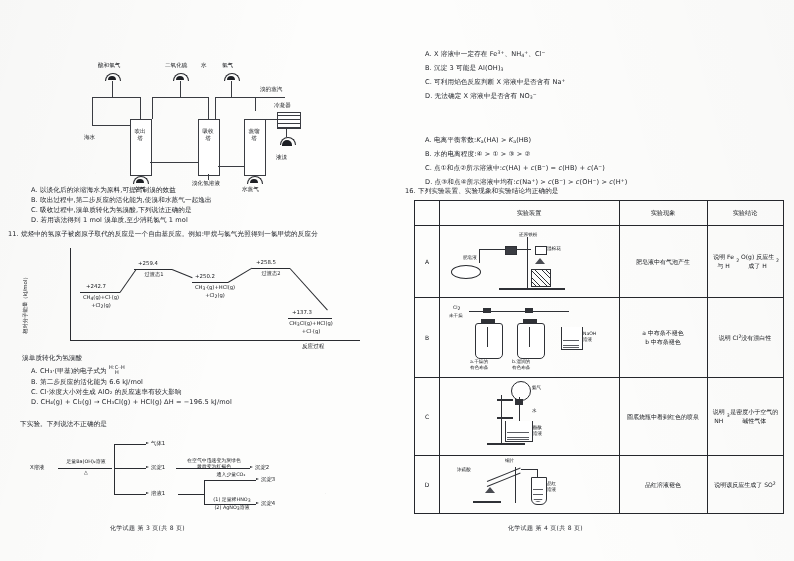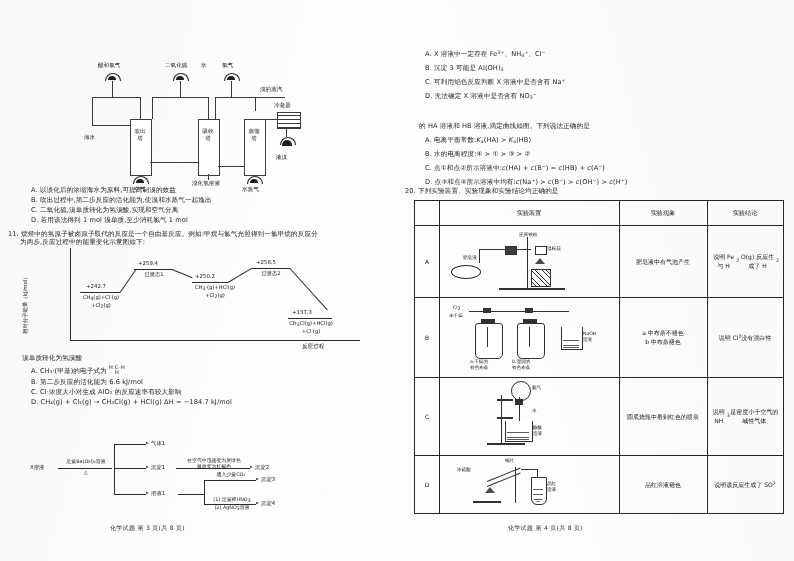--- a/index.html
+++ b/index.html
@@ -197,25 +197,24 @@
       <div class="arcfill" style="left:180px;top:117px;width:8px;height:4px;"></div>
       <div class="lbl" style="left:172px;top:124px;">水蒸气</div>
 
       <div class="ln" style="left:80px;top:100px;width:48px;height:1px;"></div>
       <div class="ln" style="left:148px;top:104px;width:26px;height:1px;"></div>
       <div class="ln" style="left:194px;top:57px;width:22px;height:1px;"></div>
     </div>
 
     <div class="opt txt ind" style="left:22px;top:186px;">A. 以淡化后的浓缩海水为原料,可提高制溴的效益</div>
     <div class="opt txt ind" style="left:22px;top:196px;">B. 吹出过程中,第二步反应的活化能为,使溴和水蒸气一起逸出</div>
-    <div class="opt txt ind" style="left:22px;top:206px;">C. 二氧化硫,溴单质转化为氢溴酸,实现和空气分离</div>
+    <div class="opt txt ind" style="left:22px;top:206px;">C. 吸收过程中,溴单质转化为氢溴酸,下列说法正确的是</div>
     <div class="opt txt ind" style="left:22px;top:216px;">D. 若用该法得到 1 mol 溴单质,至少消耗氯气 1 mol</div>
 
     <div class="q txt" style="left:8px;top:230px;width:385px;">11. 烷烃中的氢原子被卤原子取代的反应是一个自由基反应。例如:甲烷与氯气光照得到一氯甲烷的反应分</div>
-    <div class="q txt" style="left:20px;top:238px;width:385px;">为两步,反应过程中的能量变化示意图如下:</div>
 
     <div class="energy">
       <div class="eaxisY"></div>
       <div class="eaxisX"></div>
       <div class="ylab" style="top:86px;">相对分子能量（kJ/mol）</div>
       <div class="xlab" style="left:262px;top:95px;">反应过程</div>
 
       <div class="plat" style="left:40px;top:44px;width:40px;"></div>
       <div class="eval" style="left:46px;top:35px;">+242.7</div>
       <div class="espec" style="left:28px;top:46px;width:66px;">CH<sub>4</sub>(g)+Cl·(g)<br>+Cl<sub>2</sub>(g)</div>
@@ -241,22 +240,23 @@
       <div class="espec" style="left:236px;top:72px;width:70px;">CH<sub>3</sub>Cl(g)+HCl(g)<br>+Cl·(g)</div>
     </div>
 
     <div class="q txt" style="left:22px;top:354px;">溴单质转化为氢溴酸</div>
     <div class="opt txt ind" style="left:22px;top:365px;">
       <span>A. CH₃·(甲基)的电子式为</span>
       <span style="display:inline-block;font-size:5px;line-height:1.05;text-align:center;vertical-align:-1px;">H:C<span style="font-size:4px;">··</span>H<br>H</span>
     </div>
     <div class="opt txt ind" style="left:22px;top:378px;">B. 第二步反应的活化能为 6.6 kJ/mol</div>
     <div class="opt txt ind" style="left:22px;top:388px;">C. Cl·浓度大小对生成 AlO₂ 的反应速率有较大影响</div>
-    <div class="opt txt ind" style="left:22px;top:398px;">D. CH₄(g) + Cl₂(g) → CH₃Cl(g) + HCl(g)    ΔH = −184.7 kJ/mol</div>
-
+    <div class="opt txt ind" style="left:22px;top:398px;">D. CH₄(g) + Cl₂(g) → CH₃Cl(g) + HCl(g)    ΔH = −196.5 kJ/mol</div>
+
+    <div class="q txt" style="left:20px;top:420px;width:386px;">下实验。下列说法不正确的是</div>
 
     <div class="flow">
       <div class="ftext" style="left:0px;top:32px;">X溶液</div>
       <div class="fl" style="left:28px;top:36px;width:54px;height:1px;"></div>
       <div class="fcond" style="left:28px;top:26px;width:56px;">足量Ba(OH)₂溶液</div>
       <div class="fcond" style="left:28px;top:37px;width:56px;">△</div>
 
       <div class="fl" style="left:84px;top:12px;width:1px;height:50px;"></div>
 
       <div class="fl" style="left:84px;top:12px;width:32px;height:1px;"></div>
@@ -291,28 +291,27 @@
     <div class="footer" style="left:110px;">化学试题  第 3 页(共 8 页)</div>
   </div>
 
   <div class="page page-right">
 
     <div class="opt txt" style="left:28px;top:50px;">A. X 溶液中一定存在 Fe<sup>3+</sup>、NH<sub>4</sub><sup>+</sup>、Cl<sup>−</sup></div>
     <div class="opt txt" style="left:28px;top:64px;">B. 沉淀 3 可能是 Al(OH)<sub>3</sub></div>
     <div class="opt txt" style="left:28px;top:78px;">C. 可利用焰色反应判断 X 溶液中是否含有 Na<sup>+</sup></div>
     <div class="opt txt" style="left:28px;top:92px;">D. 无法确定 X 溶液中是否含有 NO<sub>3</sub><sup>−</sup></div>
 
-    <div class="q txt" style="left:22px;top:122px;width:278px;">的 HA 溶液和 HB 溶液,滴定曲线如图。下列说法正确的是</div>
 
     <div class="opt txt" style="left:28px;top:136px;">A. 电离平衡常数:<i>K</i><sub>a</sub>(HA) &gt; <i>K</i><sub>a</sub>(HB)</div>
     <div class="opt txt" style="left:28px;top:150px;">B. 水的电离程度:④ &gt; ① &gt; ③ &gt; ②</div>
     <div class="opt txt" style="left:28px;top:164px;">C. 点①和点②所示溶液中:<i>c</i>(HA) + <i>c</i>(B<sup>−</sup>) = <i>c</i>(HB) + <i>c</i>(A<sup>−</sup>)</div>
     <div class="opt txt" style="left:28px;top:178px;">D. 点③和点④所示溶液中均有:<i>c</i>(Na<sup>+</sup>) &gt; <i>c</i>(B<sup>−</sup>) &gt; <i>c</i>(OH<sup>−</sup>) &gt; <i>c</i>(H<sup>+</sup>)</div>
 
-    <div class="q txt" style="left:8px;top:187px;">20. 下列实验装置、实验现象和实验结论均正确的是</div>
+    <div class="q txt" style="left:8px;top:187px;">16. 下列实验装置、实验现象和实验结论均正确的是</div>
   </div>
 
   <div class="tbl">
 
     <div class="row" style="top:0;height:24px;">
       <div class="cl c0"></div>
       <div class="cl c1"></div>
       <div class="cl c2"></div>
       <div class="cl c3"></div>
       <div class="cell hdr" style="left:24px;top:0;width:180px;height:24px;">实验装置</div>

